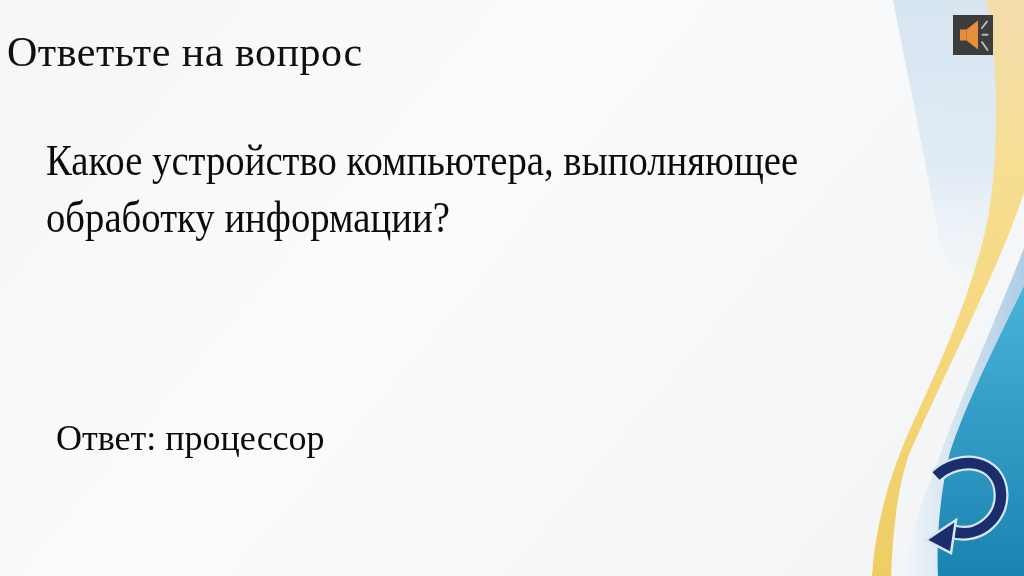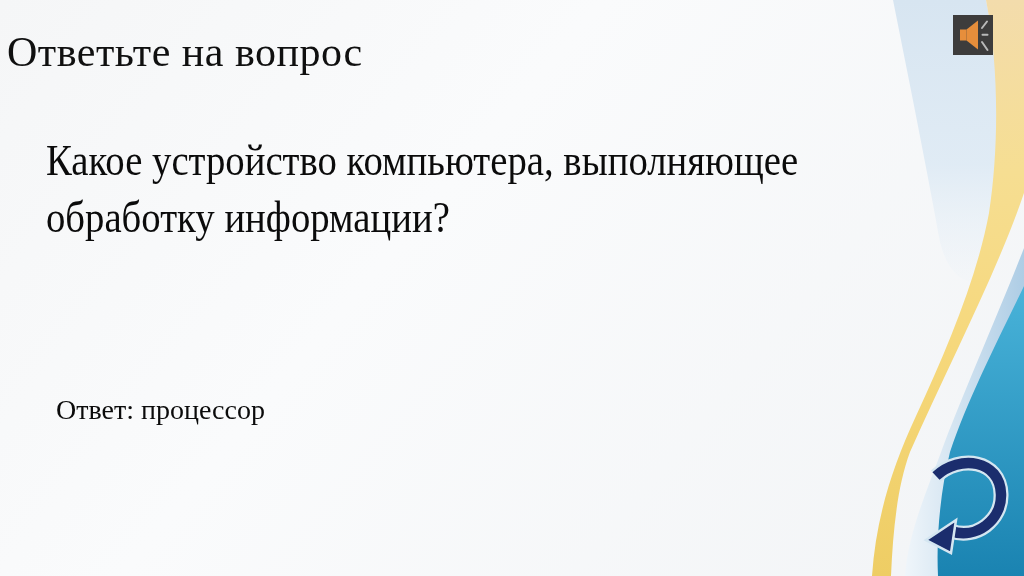--- a/index.html
+++ b/index.html
@@ -16,22 +16,22 @@
     text-align:left;font-size:42px;font-weight:normal;
     line-height:42px;color:#101010;letter-spacing:0.5px;
   }
   .question{
     position:absolute;top:132px;left:46px;
     font-size:44px;line-height:57px;color:#0b0b0b;
     transform:scaleX(0.88);transform-origin:left top;
     white-space:nowrap;
   }
   .answer{
-    position:absolute;top:392px;left:56px;
-    font-size:28px;line-height:36px;color:#0b0b0b;
+    position:absolute;top:420px;left:56px;
+    font-size:36px;line-height:36px;color:#0b0b0b;
   }
   .sound-btn{
     position:absolute;left:953px;top:15px;width:40px;height:40px;
     cursor:pointer;
   }
   .sound-btn svg{display:block;width:40px;height:40px;}
   .back-btn{
     position:absolute;left:922px;top:452px;width:88px;height:110px;
     cursor:pointer;
   }

